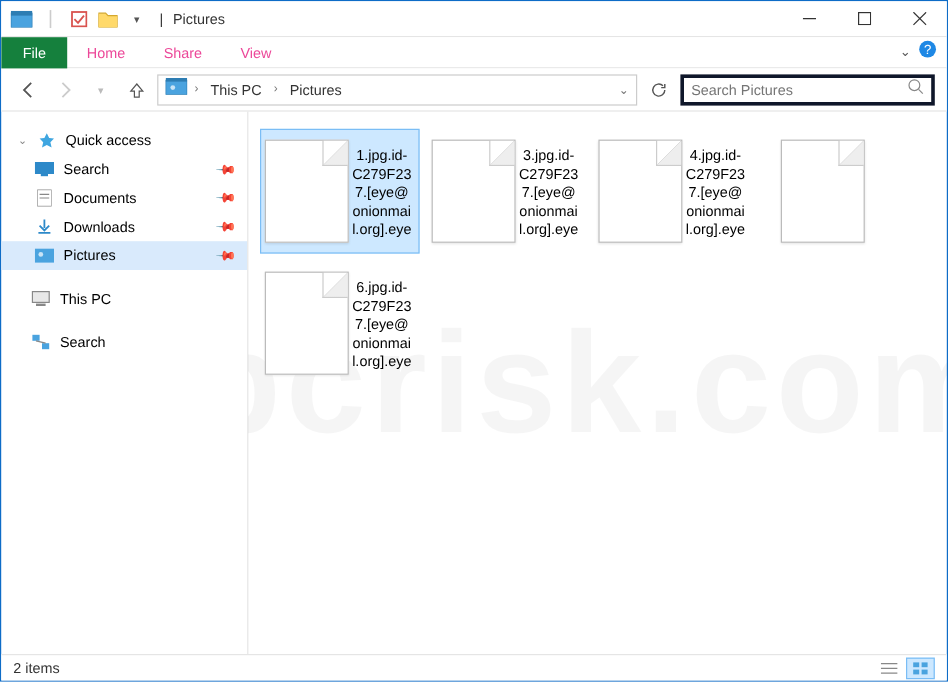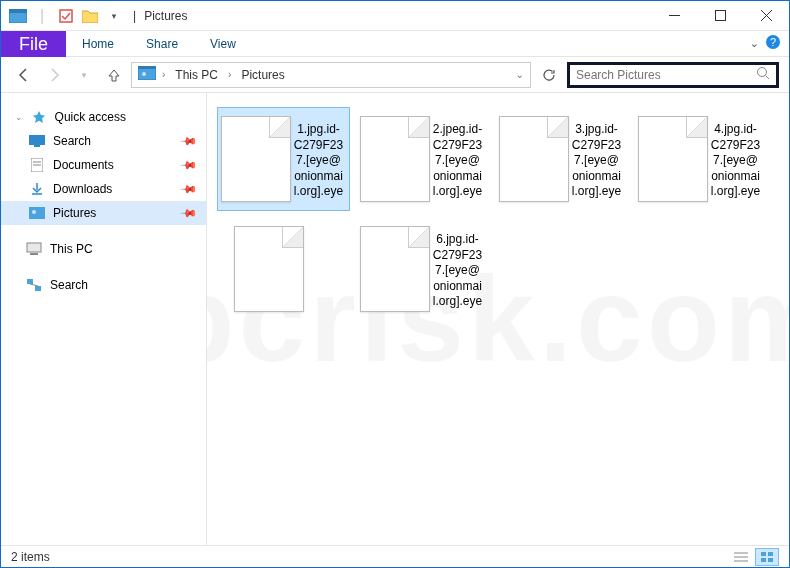--- a/index.html
+++ b/index.html
@@ -6,22 +6,22 @@
 body { background: #fff; width: 790px; height: 568px; overflow: hidden; border: 1px solid #0e6cc7; }
 
 .titlebar { height: 30px; background: #fff; display: flex; align-items: center; border-bottom: 1px solid #e5e5e5; }
 .titlebar-left { display: flex; align-items: center; gap: 2px; padding-left: 6px; }
 .qat-icon { width: 22px; height: 22px; display: flex; align-items: center; justify-content: center; }
 .titlebar-title { margin-left: 8px; font-size: 12px; color: #333; }
 .titlebar-controls { margin-left: auto; display: flex; }
 .titlebar-btn { width: 46px; height: 30px; display: flex; align-items: center; justify-content: center; cursor: pointer; }
 
 .ribbon { height: 26px; background: #fff; display: flex; align-items: center; border-bottom: 1px solid #e5e5e5; }
-.file-tab { background: #6d28d9; color: #fff; padding: 0 18px; height: 26px; line-height: 26px; font-size: 18px; text-align: center; }
-.ribbon-tab { padding: 0 16px; height: 26px; line-height: 26px; font-size: 12px; color: #0c4a6e; cursor: pointer; }
+.file-tab { background: #15803d; color: #fff; padding: 0 18px; height: 26px; line-height: 26px; font-size: 12px; text-align: center; }
+.ribbon-tab { padding: 0 16px; height: 26px; line-height: 26px; font-size: 12px; color: #ec4899; cursor: pointer; }
 .ribbon-right { margin-left: auto; display: flex; align-items: center; padding-right: 8px; gap: 6px; }
 
 .addressbar { height: 36px; display: flex; align-items: center; padding: 4px 10px; gap: 4px; background: #fff; border-bottom: 1px solid #e5e5e5; }
 .nav-btn { width: 26px; height: 26px; display: flex; align-items: center; justify-content: center; color: #555; cursor: pointer; }
 .nav-btn.disabled { color: #bbb; cursor: default; }
 .addr-box { flex: 1; height: 26px; border: 1px solid #ccc; display: flex; align-items: center; padding: 0 6px; gap: 6px; }
 .addr-seg { font-size: 12px; color: #333; padding: 0 4px; display: flex; align-items: center; gap: 4px; }
 .addr-sep { color: #777; font-size: 10px; }
 .refresh-btn { width: 28px; height: 26px; display: flex; align-items: center; justify-content: center; }
 .search-box { width: 212px; height: 26px; border: 3px solid #0f172a; display: flex; align-items: center; padding: 0 6px; gap: 6px; }
@@ -243,26 +243,20 @@
   <div class="file-item selected">
         <div class="file-thumb">
           <div class="file-paper"></div>
         </div>
         <div class="file-name">1.jpg.id-C279F237.[eye@onionmail.org].eye</div>
       </div>
       <div class="file-item">
         <div class="file-thumb">
           <div class="file-paper"></div>
         </div>
-        <div class="file-name">2.jpeg.id-C279F237.[eye@onionmail.org].eye</div>
-      </div>
-      <div class="file-item">
-        <div class="file-thumb">
-          <div class="file-paper"></div>
-        </div>
         <div class="file-name">3.jpg.id-C279F237.[eye@onionmail.org].eye</div>
       </div>
       <div class="file-item">
         <div class="file-thumb">
           <div class="file-paper"></div>
         </div>
         <div class="file-name">4.jpg.id-C279F237.[eye@onionmail.org].eye</div>
       </div>
       <div class="file-item">
         <div class="file-thumb">

